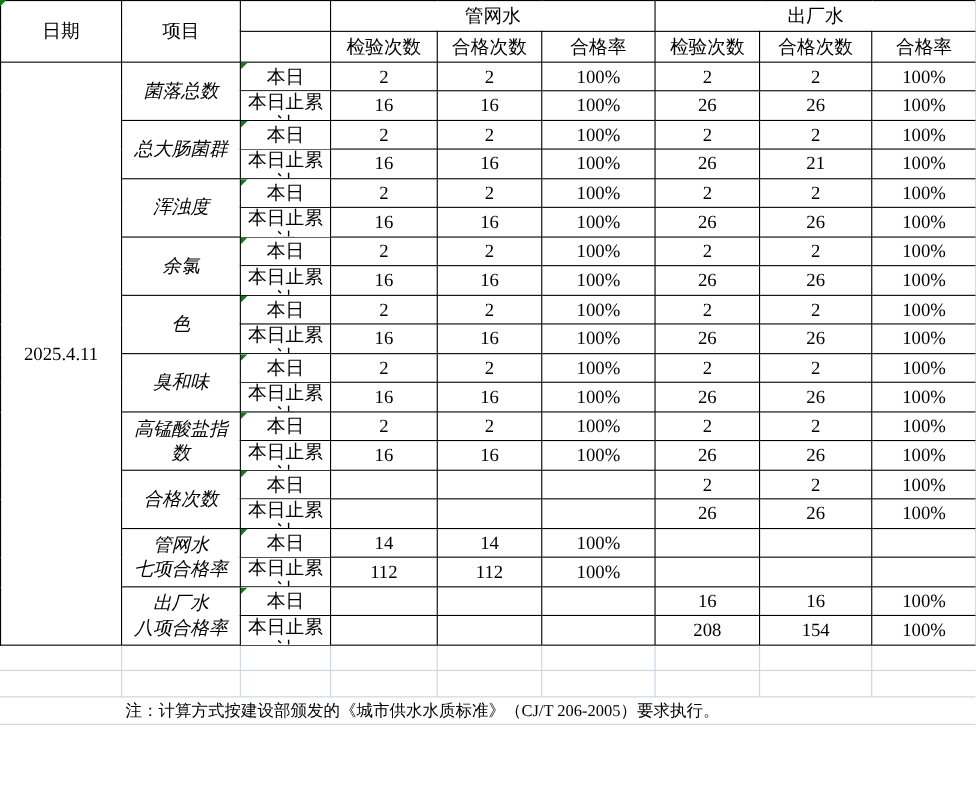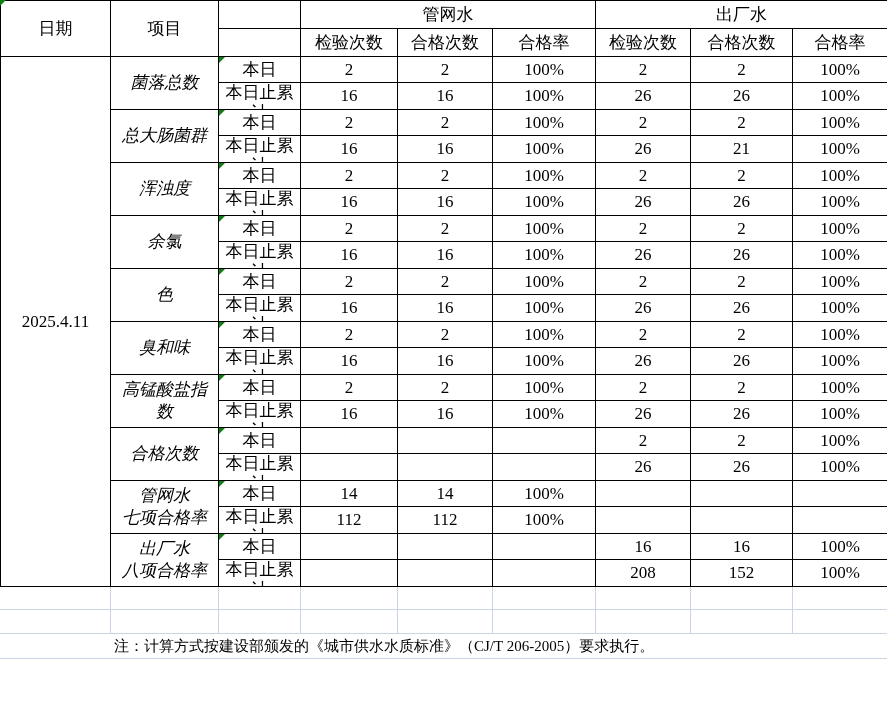--- a/index.html
+++ b/index.html
@@ -346,21 +346,21 @@
           <td>100%</td>
         </tr>
         <tr>
           <td class="label-cell">
             <div class="wrap">本日止累计</div>
           </td>
           <td></td>
           <td></td>
           <td></td>
           <td>208</td>
-          <td>152</td>
+          <td>154</td>
           <td>100%</td>
         </tr>
       </tbody>
   </table>
 
   <div class="below-area">
     <div class="below-row1"></div>
     <div class="below-row2"></div>
   <span class="below-vline" style="left: 110px;"></span>
       <span class="below-vline" style="left: 218px;"></span>

